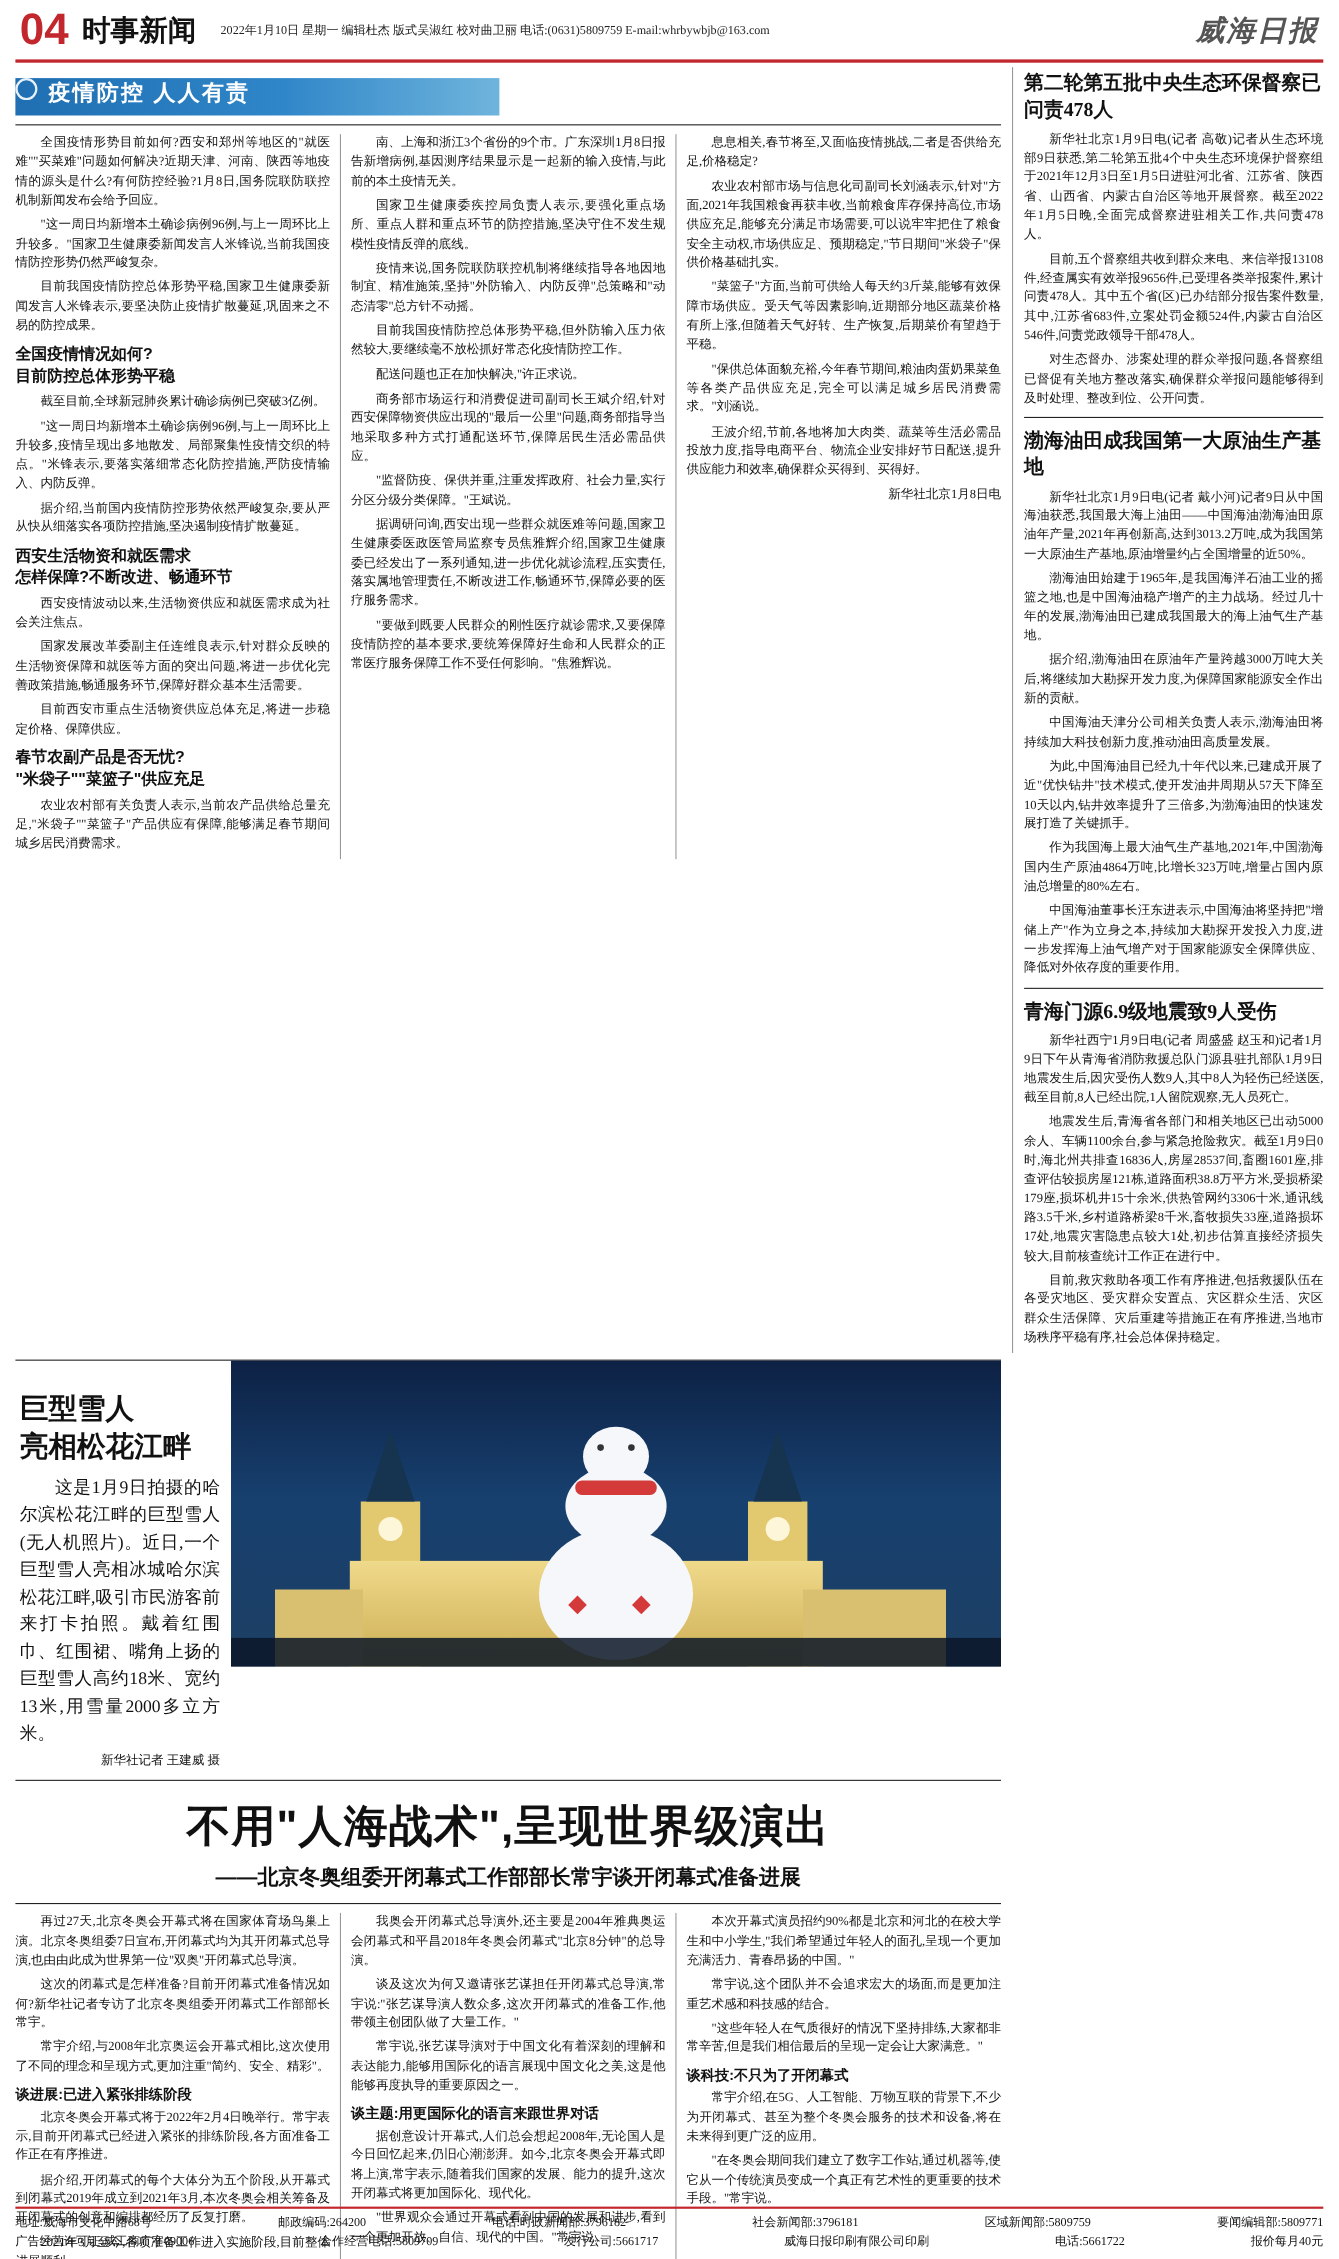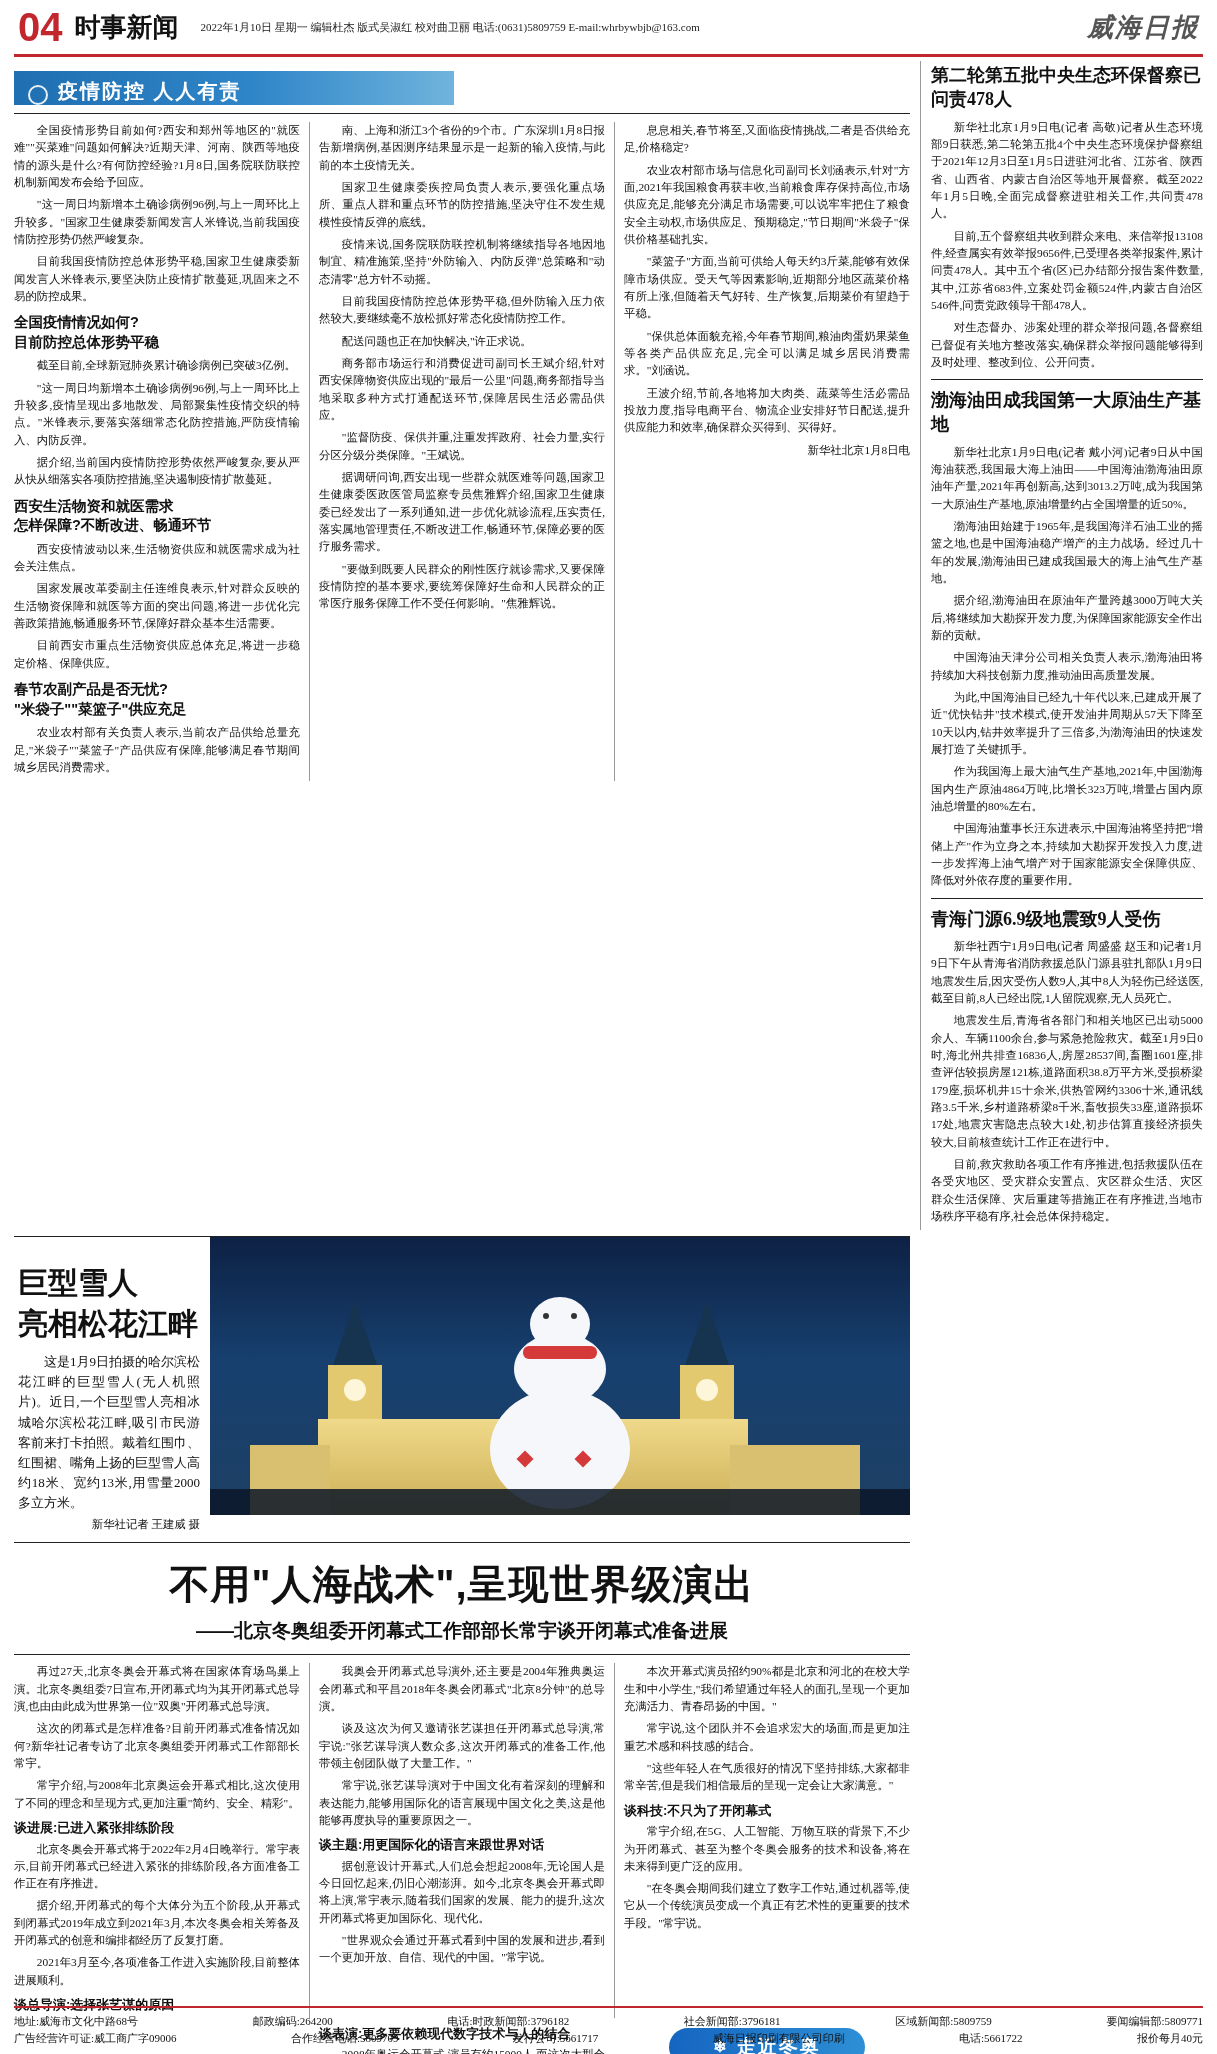--- a/index.html
+++ b/index.html
@@ -27,42 +27,42 @@
   p{margin:0 0 5px 0;font-size:11.4px;line-height:1.52;text-align:justify;text-indent:2em;}
   .nohang{text-indent:0;}
 
   h2.sub{font-family:"Liberation Sans",sans-serif;font-size:14.5px;font-weight:bold;margin:8px 0 5px 0;line-height:1.35;text-align:justify;}
   h3.sub2{font-family:"Liberation Sans",sans-serif;font-size:13px;font-weight:bold;margin:7px 0 4px 0;line-height:1.35;}
 
   
   .banner{
     width:440px;height:34px;margin:10px 0 4px 0;
     background:linear-gradient(90deg,#1f6fb2 0%, #2f86c8 55%, #6fb4dd 100%);
-    display:flex;align-items:flex-end;color:#fff;
+    display:flex;align-items:flex-start;color:#fff;
     font-family:"Liberation Sans",sans-serif;font-weight:bold;font-size:20px;
-    padding-left:14px;box-sizing:border-box;letter-spacing:2px;
+    box-sizing:border-box;letter-spacing:2px;
     position:relative;
   }
   .banner .bdot{width:16px;height:16px;border-radius:50%;border:2px solid #fff;margin-right:10px;flex:none;opacity:.9;}
 
   .headline{
     font-family:"Liberation Sans",sans-serif;
     font-weight:bold;color:#c1272d;
     font-size:40px;line-height:1.22;letter-spacing:1px;margin:6px 0 10px 0;
   }
 
   
   .photo-box{position:relative;border-top:1px solid #222;border-bottom:1px solid #222;margin-top:6px;}
   .photo{
     width:100%;height:278px;position:relative;overflow:hidden;background:#0b1b3a;
   }
   .sky{position:absolute;inset:0;background:linear-gradient(180deg,#0d2144 0%,#17406f 45%,#1d3f63 100%);}
   .bldg{position:absolute;bottom:0;background:#d8c06a;}
-  .capt-title{font-family:"Liberation Sans",sans-serif;font-size:30px;font-weight:bold;line-height:1.35;margin-bottom:8px;}
-  .capt-body{font-size:13px;line-height:1.55;text-align:justify;text-indent:2em;}
+  .capt-title{font-family:"Liberation Sans",sans-serif;font-size:26px;font-weight:bold;line-height:1.35;margin-bottom:8px;}
+  .capt-body{font-size:16px;line-height:1.55;text-align:justify;text-indent:2em;}
   .capt-sign{font-size:11.4px;text-align:right;margin-top:4px;}
 
   
   .bighead{
     font-family:"Liberation Sans",sans-serif;font-weight:bold;font-size:40px;
     text-align:center;margin:14px 0 6px 0;letter-spacing:1px;
   }
   .bigsub{
     font-family:"Liberation Sans",sans-serif;font-weight:bold;font-size:19px;
     text-align:center;margin-bottom:10px;color:#111;

